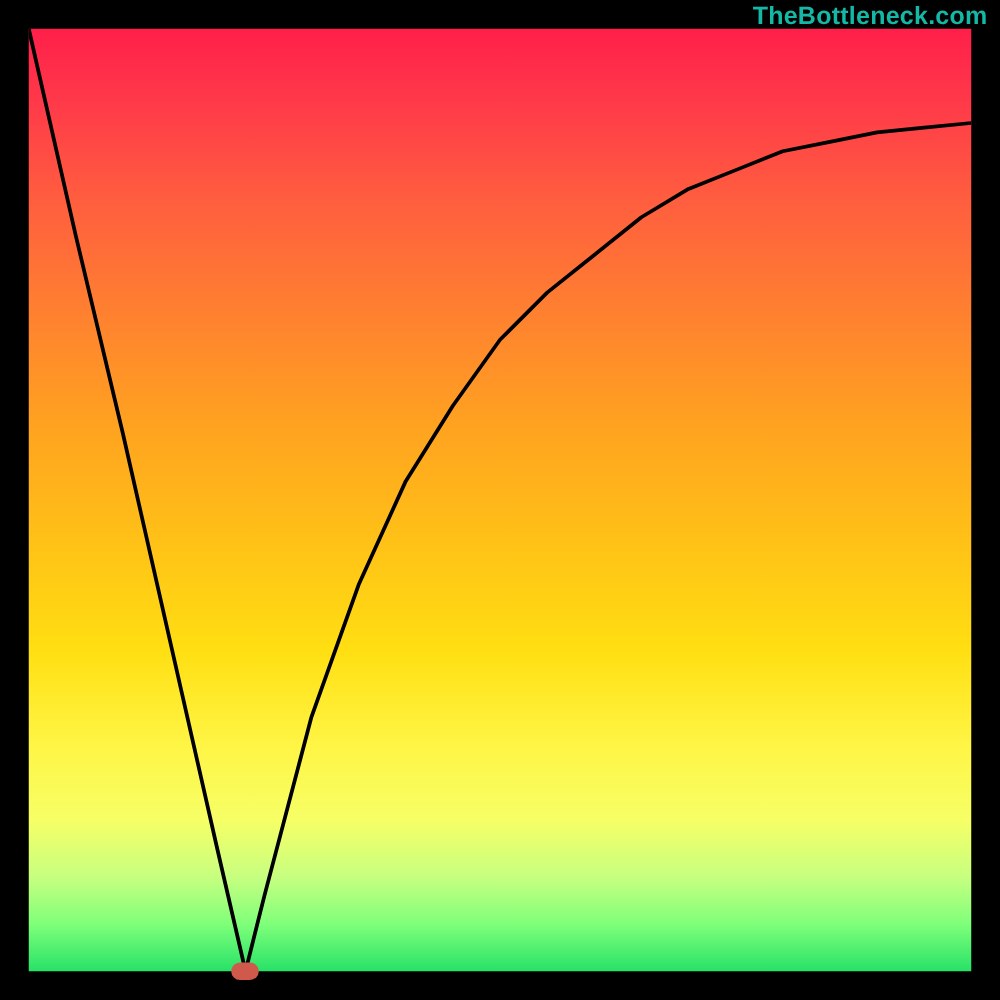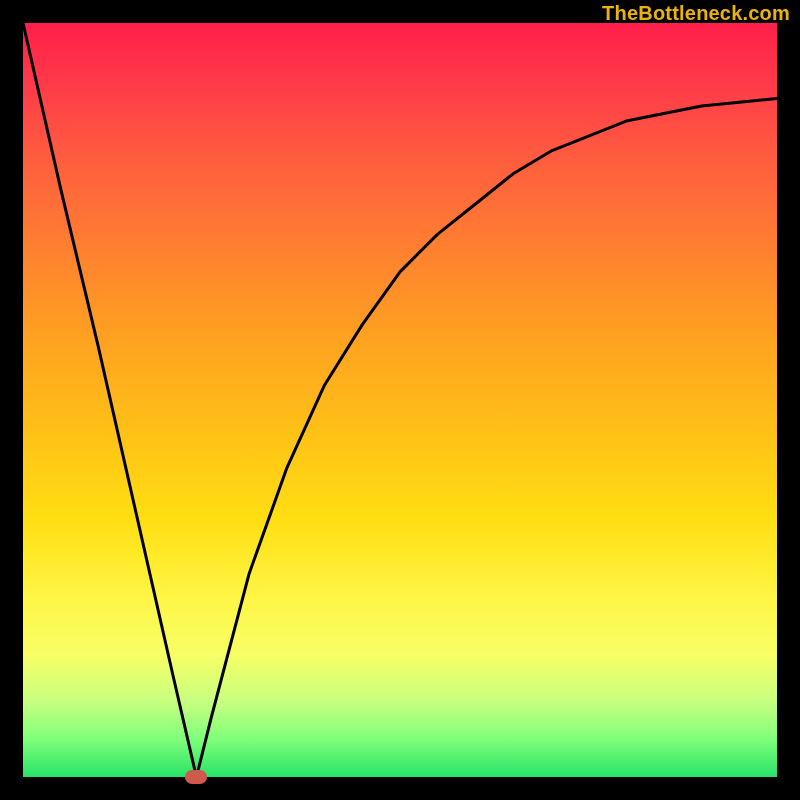--- a/index.html
+++ b/index.html
@@ -38,21 +38,21 @@
       #f6ff66 84%,
       #c7ff80 90%,
       #7fff7a 95%,
       #27e268 100%
     );
   }
   .attribution {
     position: absolute;
     top: 2px;
     right: 10px;
-    color: #eab308;
+    color: #14b8a6;
     font-size: 20px;
     font-weight: 600;
     letter-spacing: 0.2px;
   }
   svg.curve {
     position: absolute;
     top: 0;
     left: 0;
   }
   .marker {

